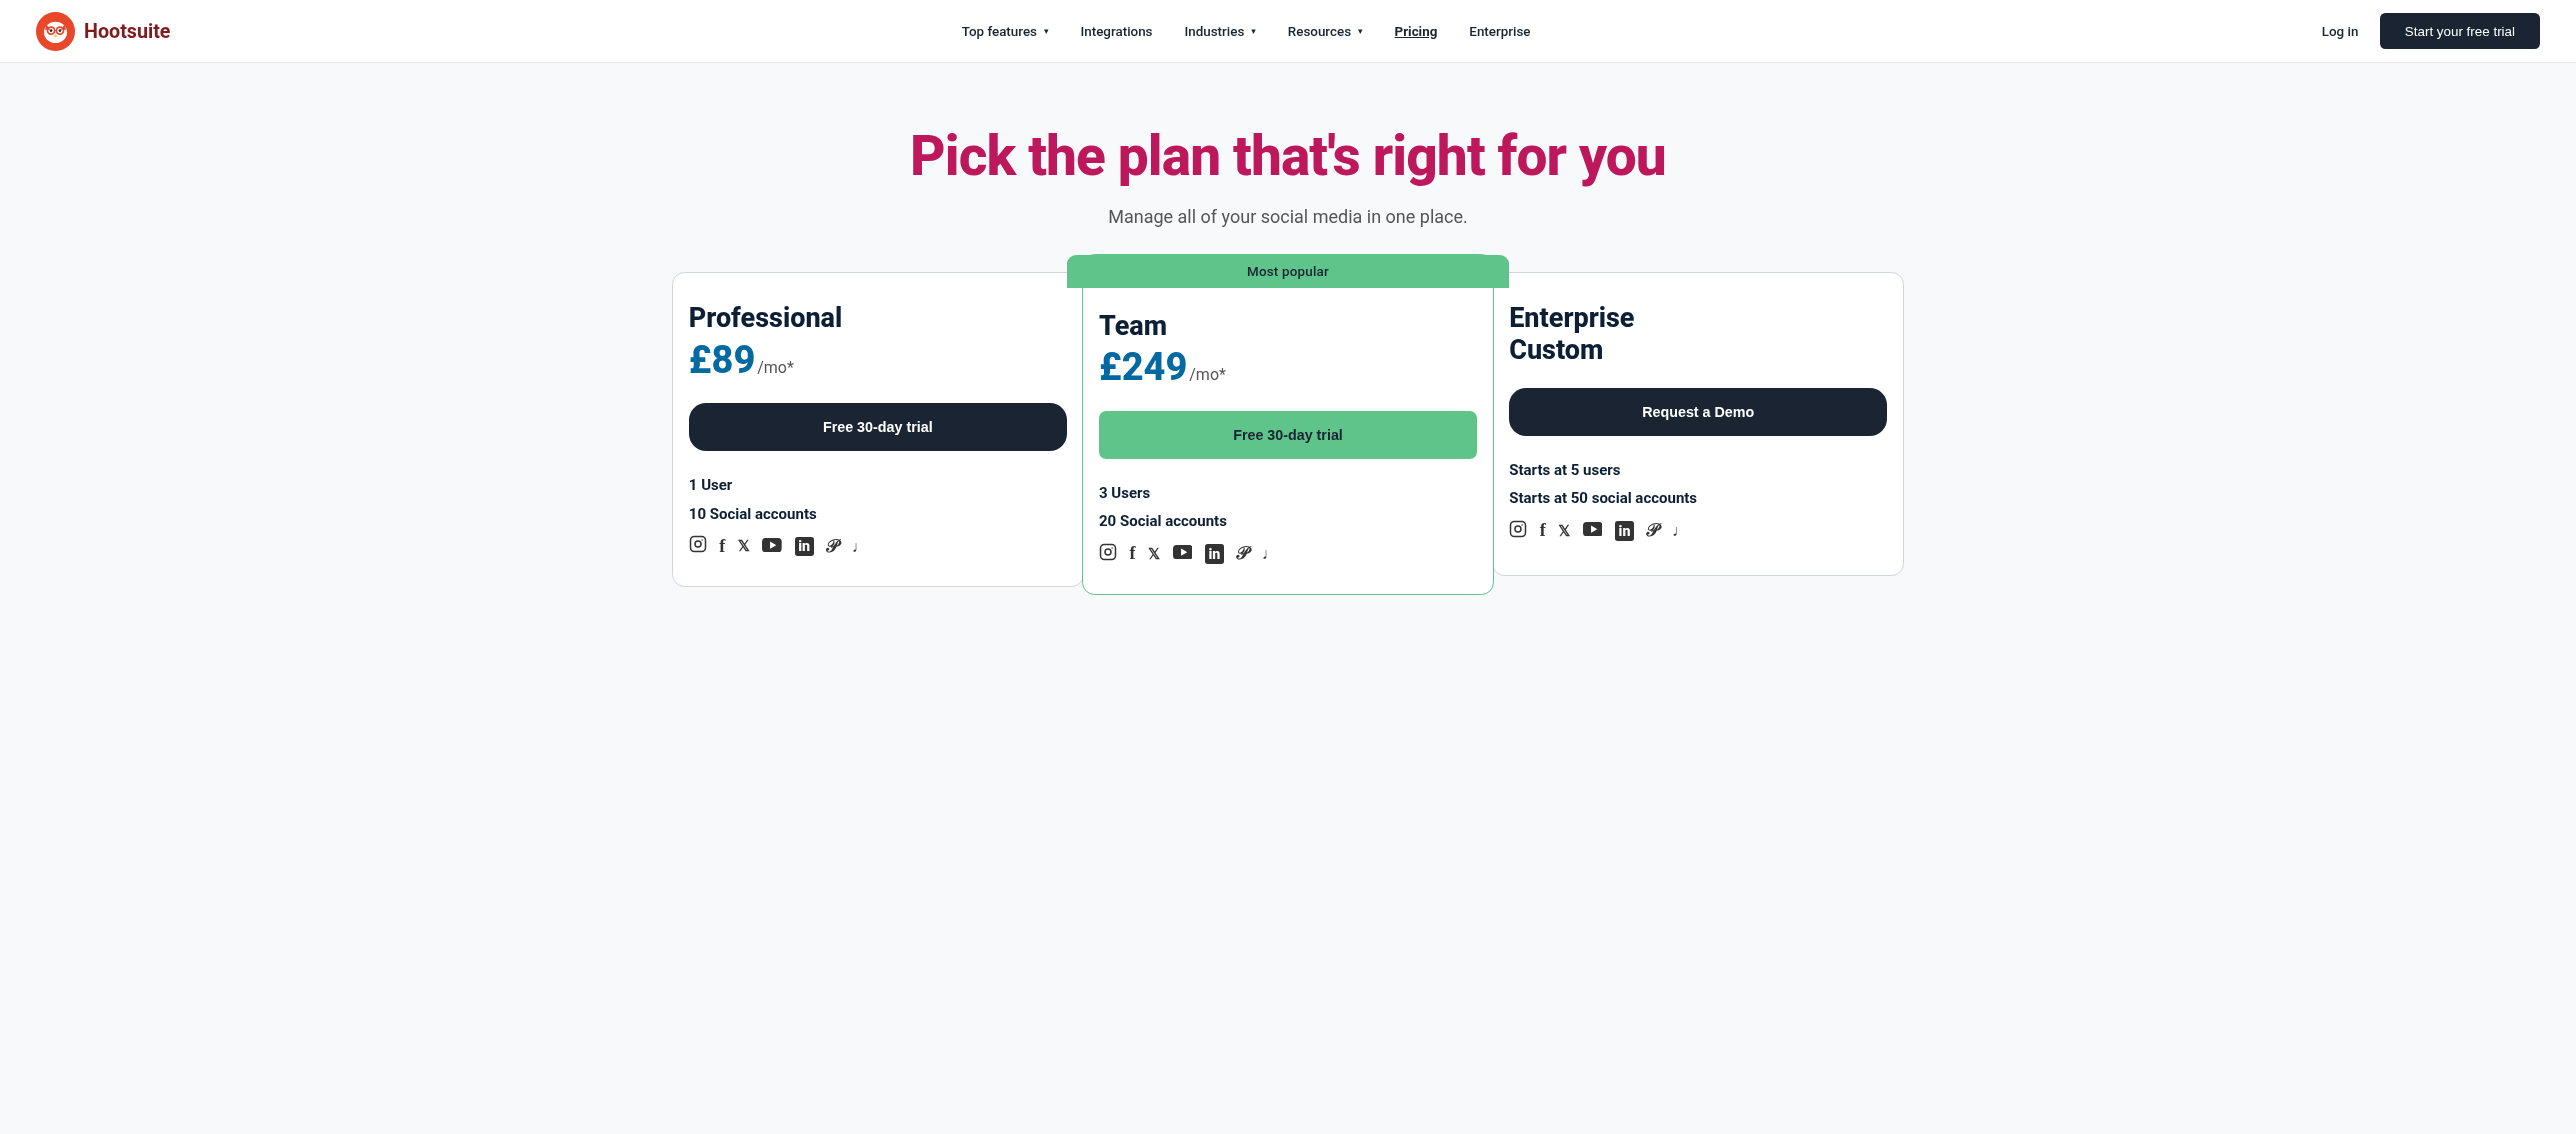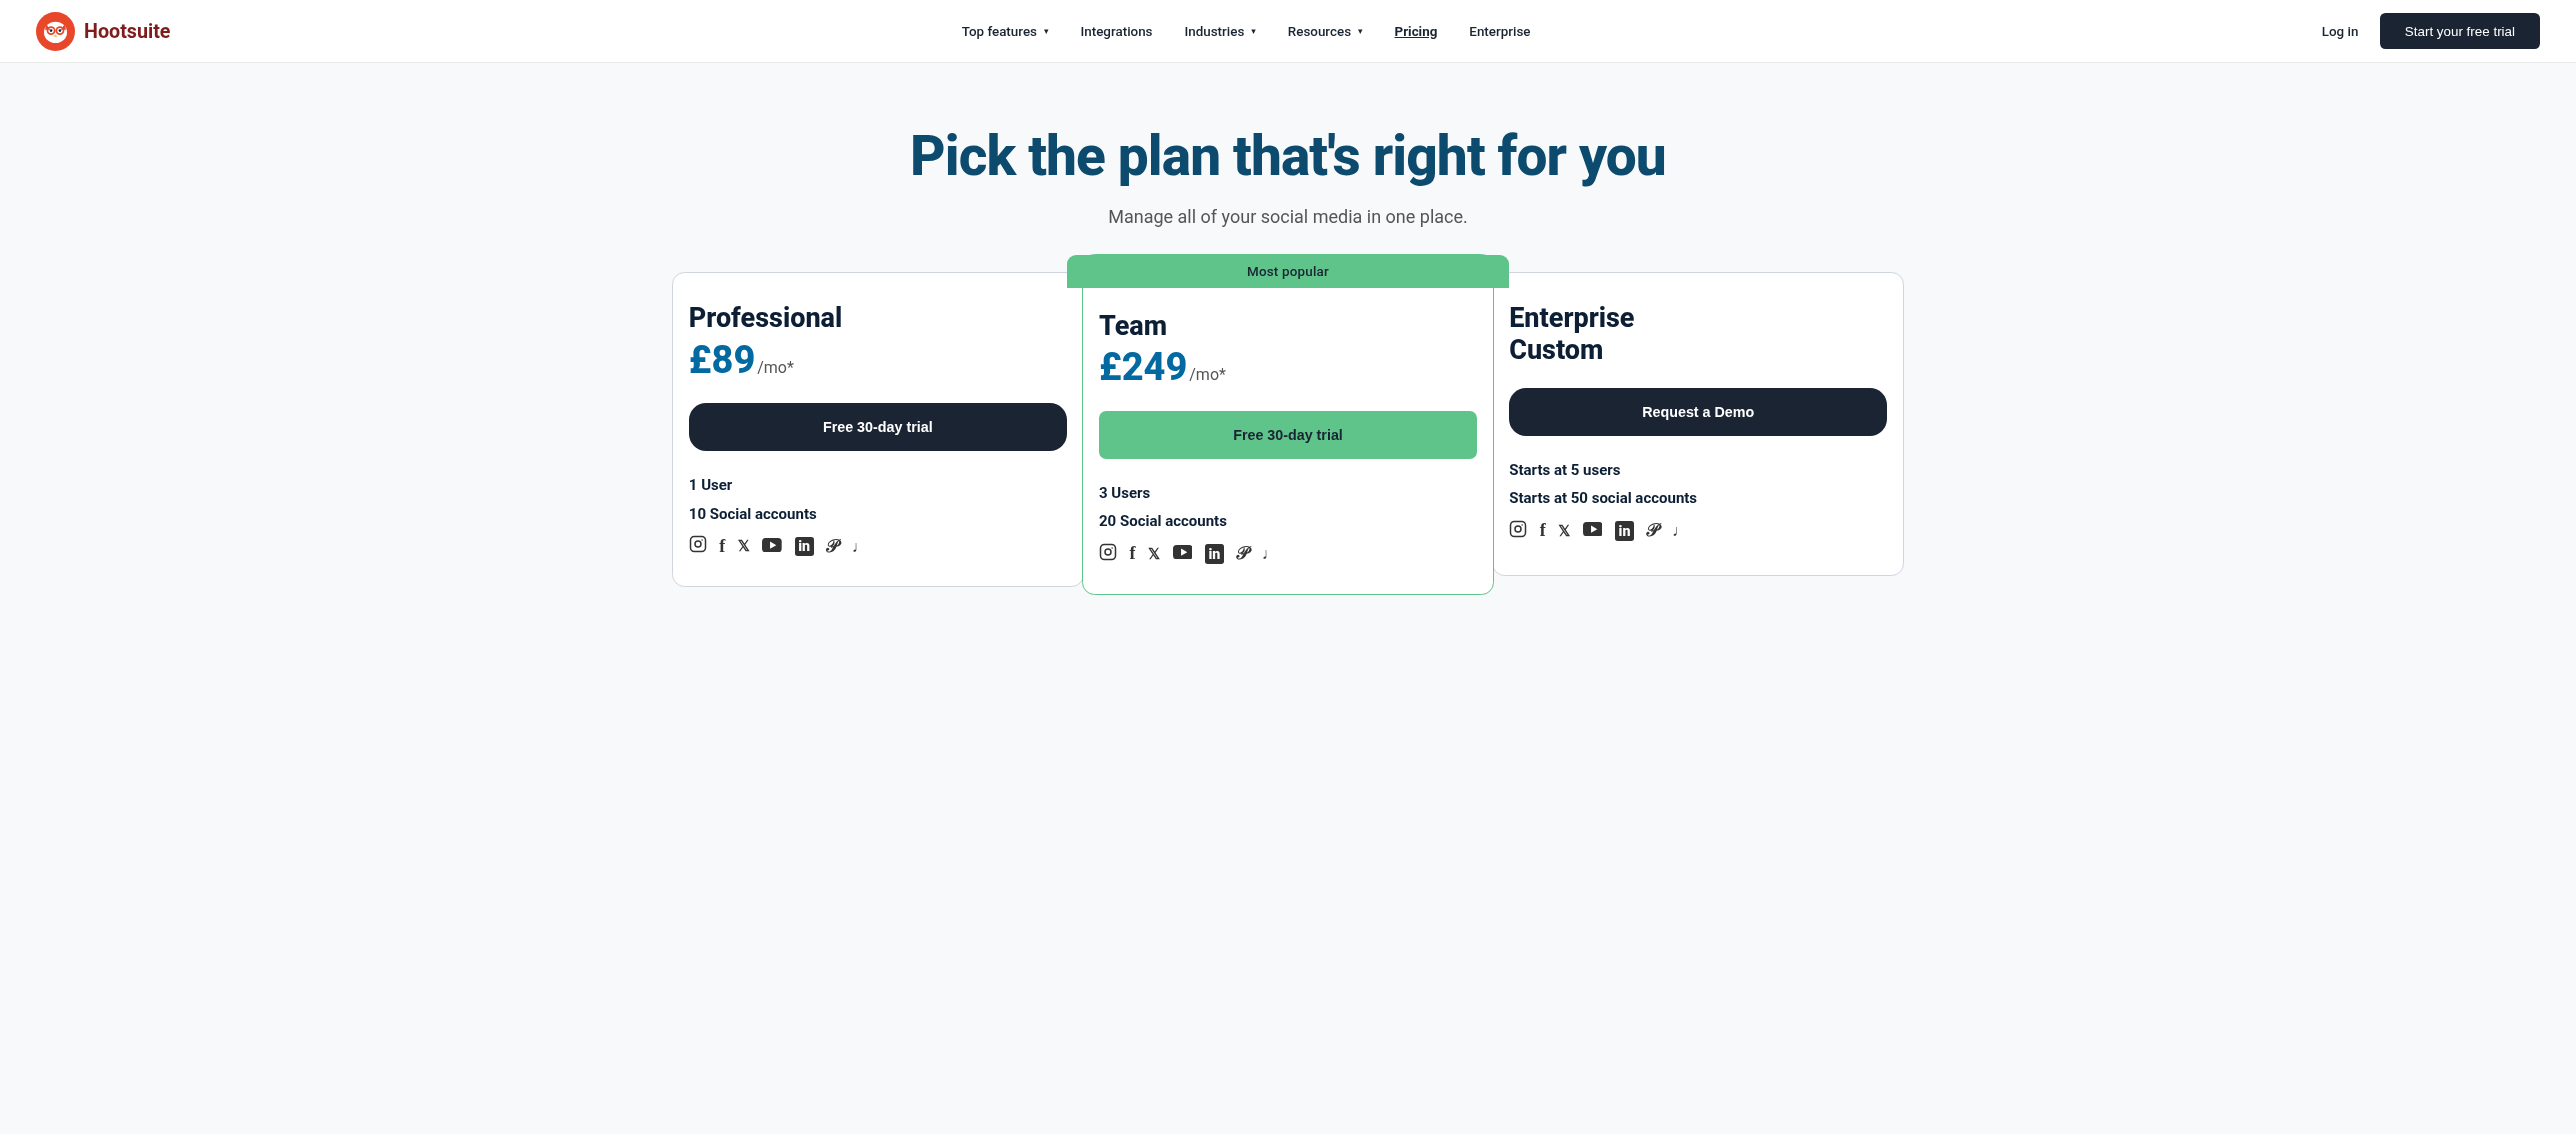--- a/index.html
+++ b/index.html
@@ -29,21 +29,21 @@
       background: #1a2433; color: #fff; border: none; border-radius: 5.4px;
       padding: 10.7px 25px; font-size: 13.4px; font-weight: 400; cursor: pointer;
     }
 
     
     .hero {
       text-align: center; padding: 63px 36px 45px;
       background: #f8f9fa;
     }
     .hero h1 {
-      font-size: 55px; font-weight: 800; color: #0c4a6e; line-height: 1.1;
+      font-size: 55px; font-weight: 800; color: #be185d; line-height: 1.1;
       margin-bottom: 19.7px; letter-spacing: -0.9px;
     }
     .hero p { font-size: 18px; color: #555; font-weight: 400; }
 
     
     .pricing-section {
       display: flex; align-items: flex-start; justify-content: center;
       gap: 0; padding: 0 36px 54px;
       background: #f8f9fa;
     }

